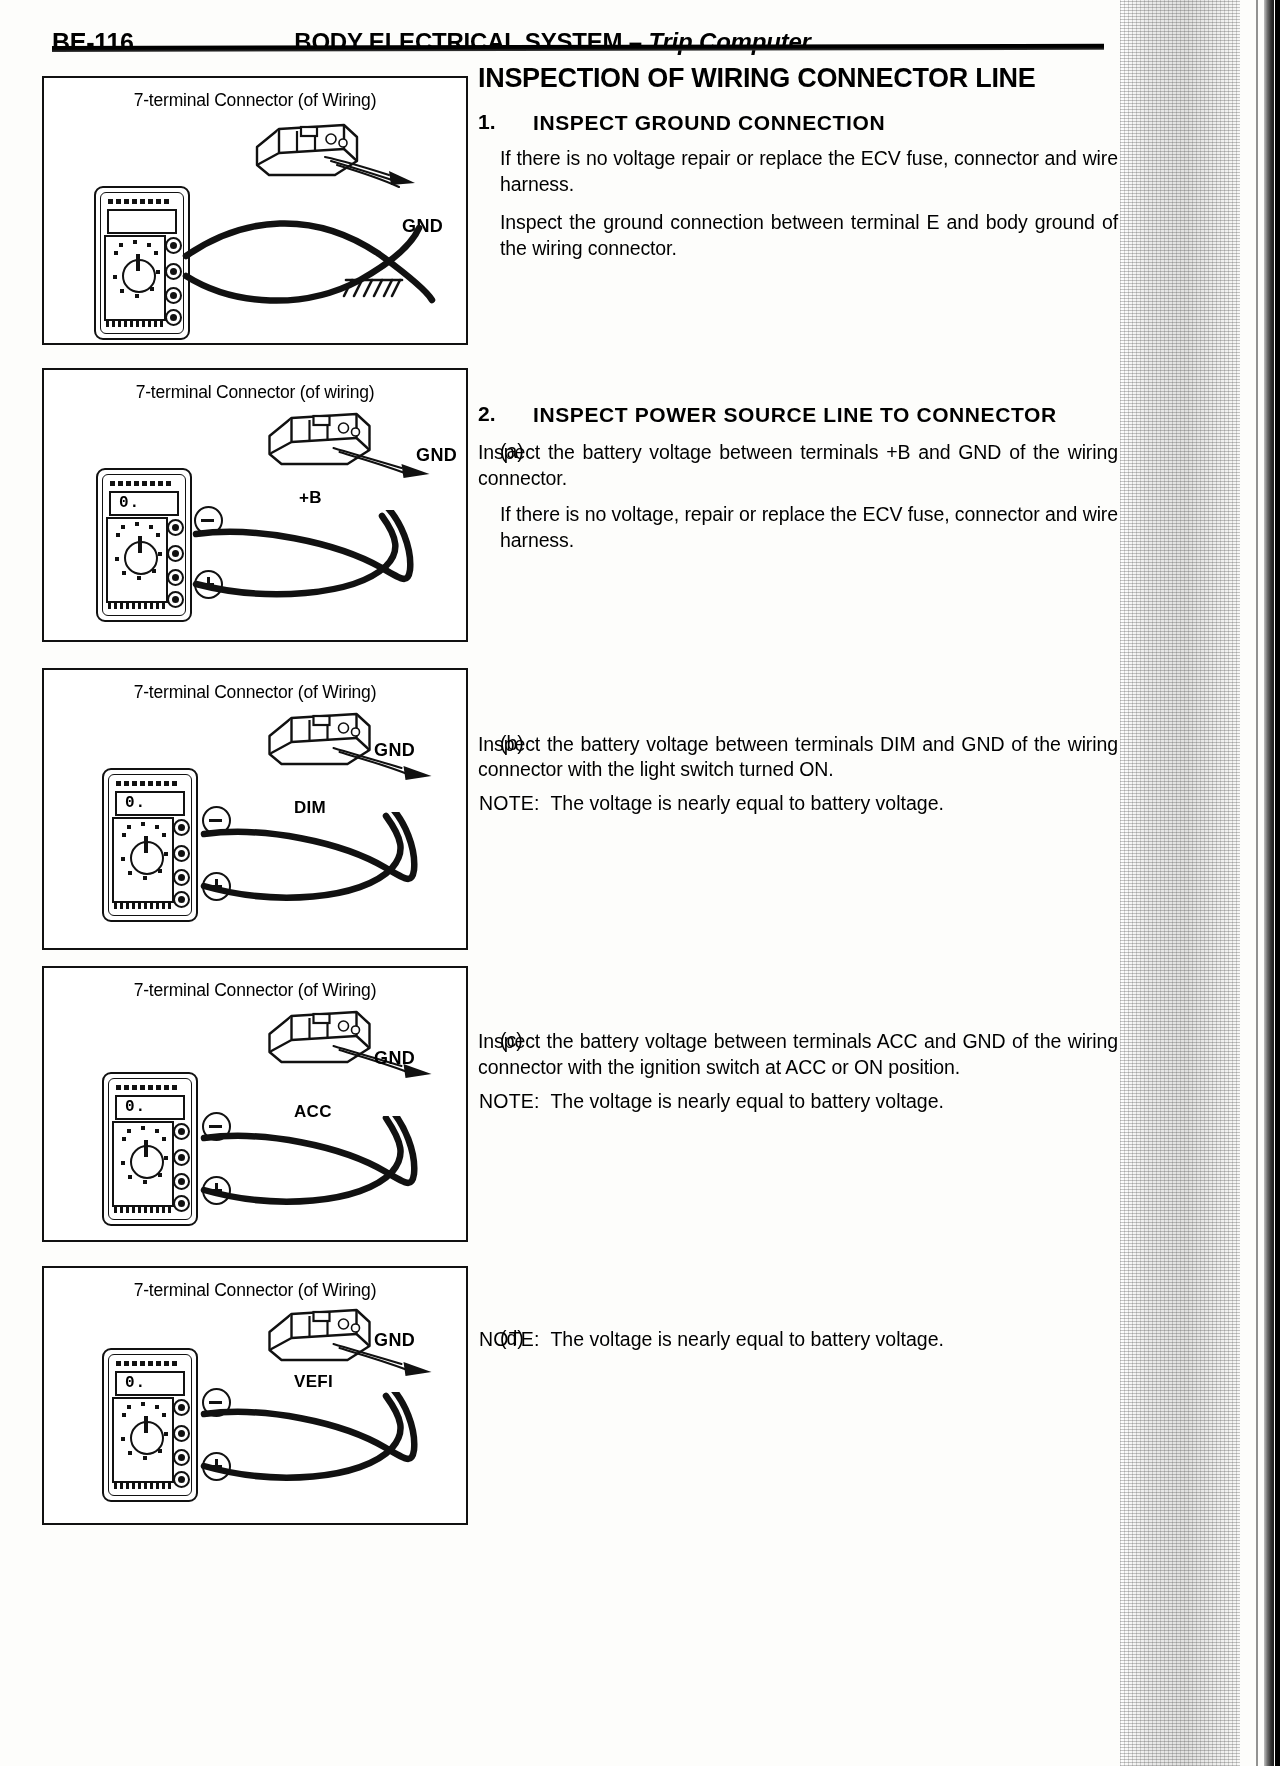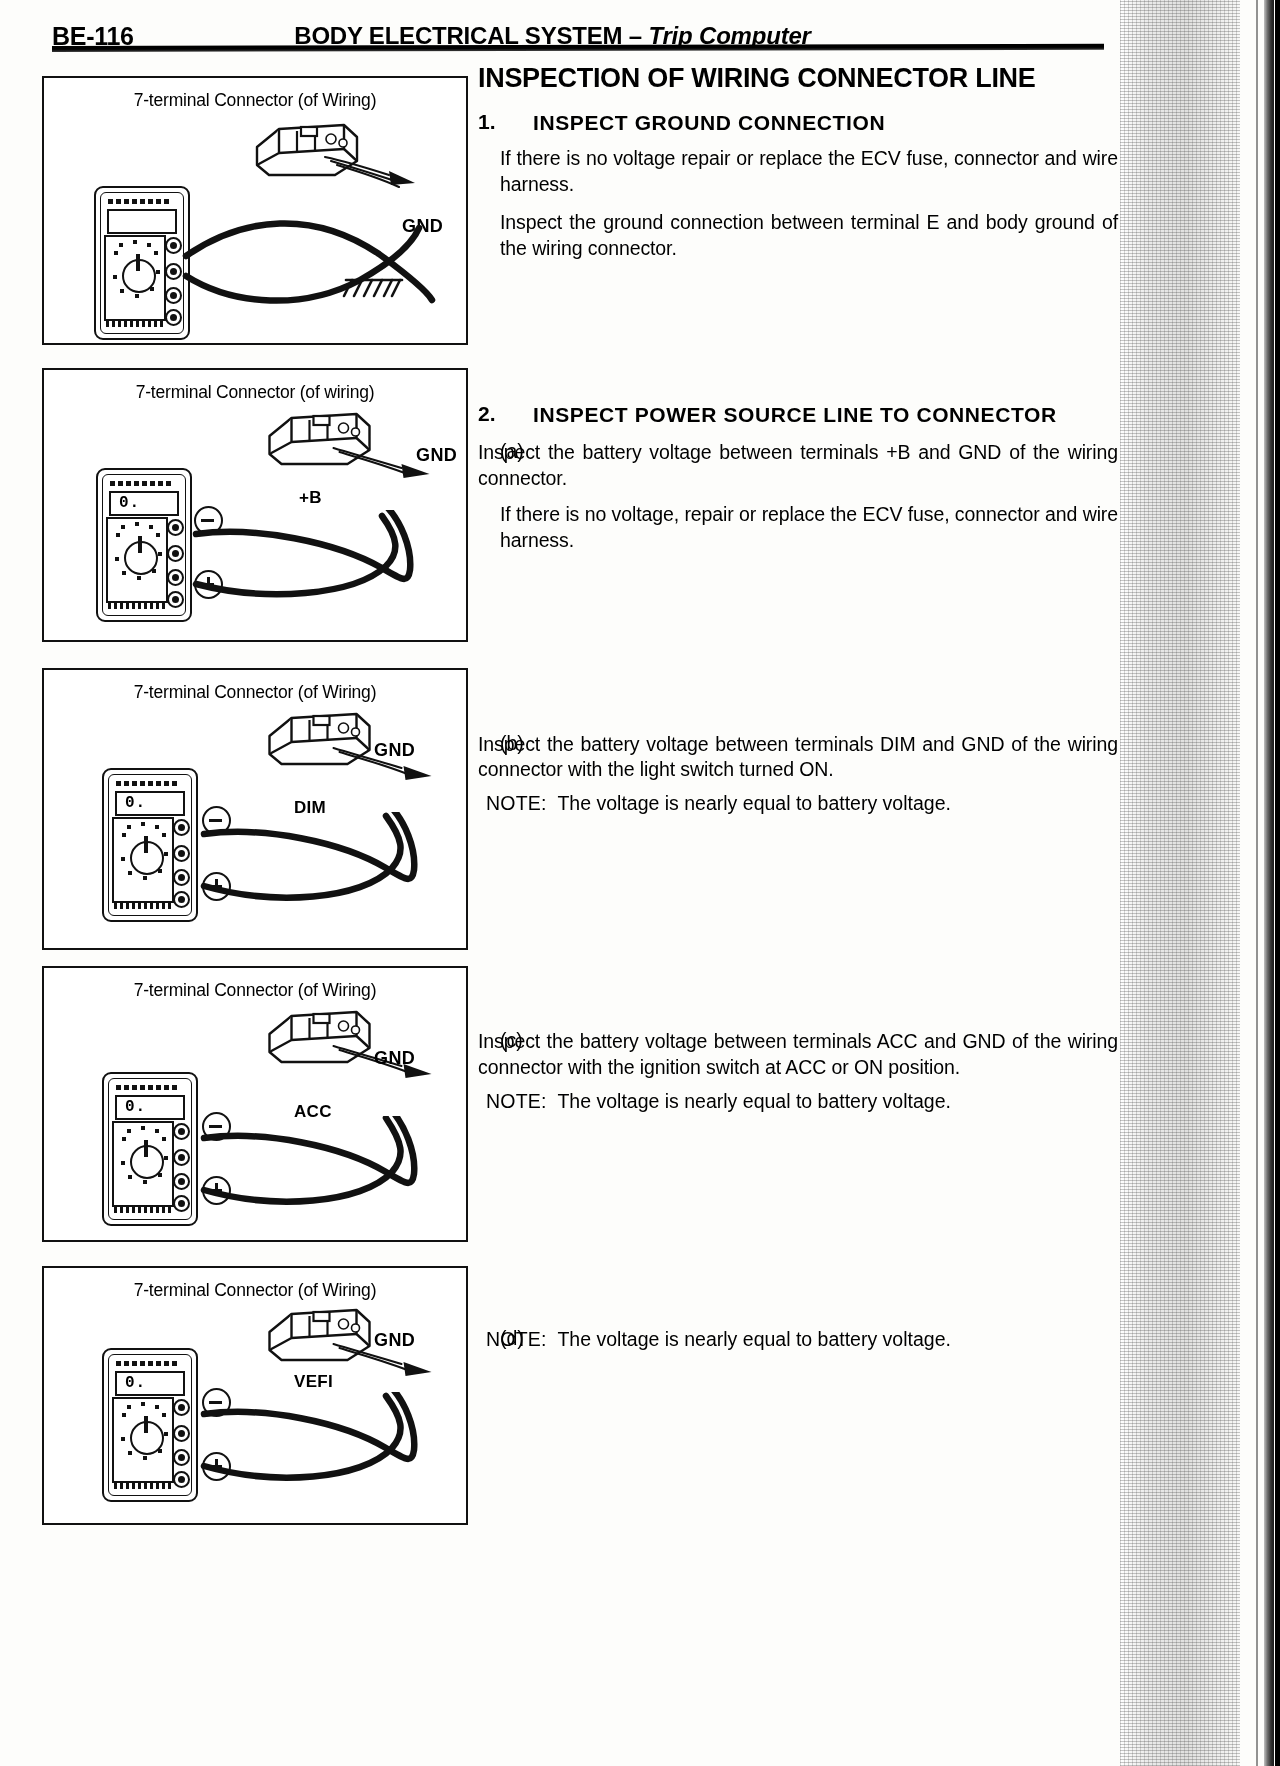--- a/index.html
+++ b/index.html
@@ -8,21 +8,21 @@
     background:#ffffff;
     font-family:"Liberation Sans", sans-serif;
     color:#000;
     position:relative;
     overflow:hidden;
     -webkit-font-smoothing:antialiased;
   }
   .page{position:absolute;left:0;top:0;width:1280px;height:1766px;background:#fdfdfb;}
 
   
-  .hdr{position:absolute;left:0;top:10px;width:1105px;height:40px;}
+  .hdr{position:absolute;left:0;top:16px;width:1105px;height:40px;}
   .hdr-page-no{position:absolute;left:52px;top:12px;font-size:25px;font-weight:bold;letter-spacing:-0.3px;}
   .hdr-title{position:absolute;left:0;top:12px;width:1105px;text-align:center;font-size:24px;font-weight:bold;letter-spacing:-0.2px;}
   .hdr-title .sub{font-weight:bold;font-style:italic;}
   .hdr-rule{position:absolute;left:52px;top:46px;width:1052px;height:6px;
       background:linear-gradient(to bottom,#000 0%,#000 55%,#3a3a3a 100%);
       transform:rotate(-0.12deg);transform-origin:left center;}
   .right-col{position:absolute;left:478px;top:64px;width:640px;}
 
   
   .fig{position:absolute;border:2px solid #111;background:#fff;overflow:hidden;}
@@ -63,21 +63,21 @@
   
   .h1{font-size:27px;font-weight:bold;letter-spacing:-0.3px;margin:0 0 16px 0;line-height:1.1;white-space:nowrap;}
   .step{position:relative;margin-bottom:2px;}
   .step-num{position:absolute;left:0;top:0;font-size:21px;font-weight:bold;}
   .step-head{margin-left:55px;font-size:21px;font-weight:bold;letter-spacing:0.6px;line-height:1.25;white-space:nowrap;}
   .body-txt{font-size:19.5px;line-height:1.33;text-align:justify;letter-spacing:-0.1px;}
   .sub{position:relative;margin-top:10px;}
   .sub-tag{position:absolute;left:22px;top:0;font-size:19.5px;}
   .sub-body{font-size:19.5px;line-height:1.33;text-align:justify;letter-spacing:-0.1px;}
   .plain{margin-left:22px;margin-top:10px;}
-  .note{margin-left:8px;margin-top:8px;font-size:19.5px;line-height:1.33;white-space:nowrap;}
+  .note{margin-left:1px;margin-top:8px;font-size:19.5px;line-height:1.33;white-space:nowrap;}
   .note .nlabel{letter-spacing:0.2px;}
 
   
   .binding{position:absolute;right:0;top:0;width:178px;height:1766px;pointer-events:none;}
   .bind-tex{position:absolute;left:18px;top:0;width:120px;height:100%;
      background:
        repeating-linear-gradient(0deg, rgba(40,40,40,.30) 0 1px, rgba(255,255,255,0) 1px 3px),
        repeating-linear-gradient(90deg, rgba(40,40,40,.22) 0 1px, rgba(255,255,255,0) 1px 4px),
        linear-gradient(90deg, rgba(255,255,255,1) 0%, rgba(225,225,225,.75) 22%, rgba(190,190,190,.55) 55%, rgba(235,235,235,.35) 100%);
      opacity:.85;}

